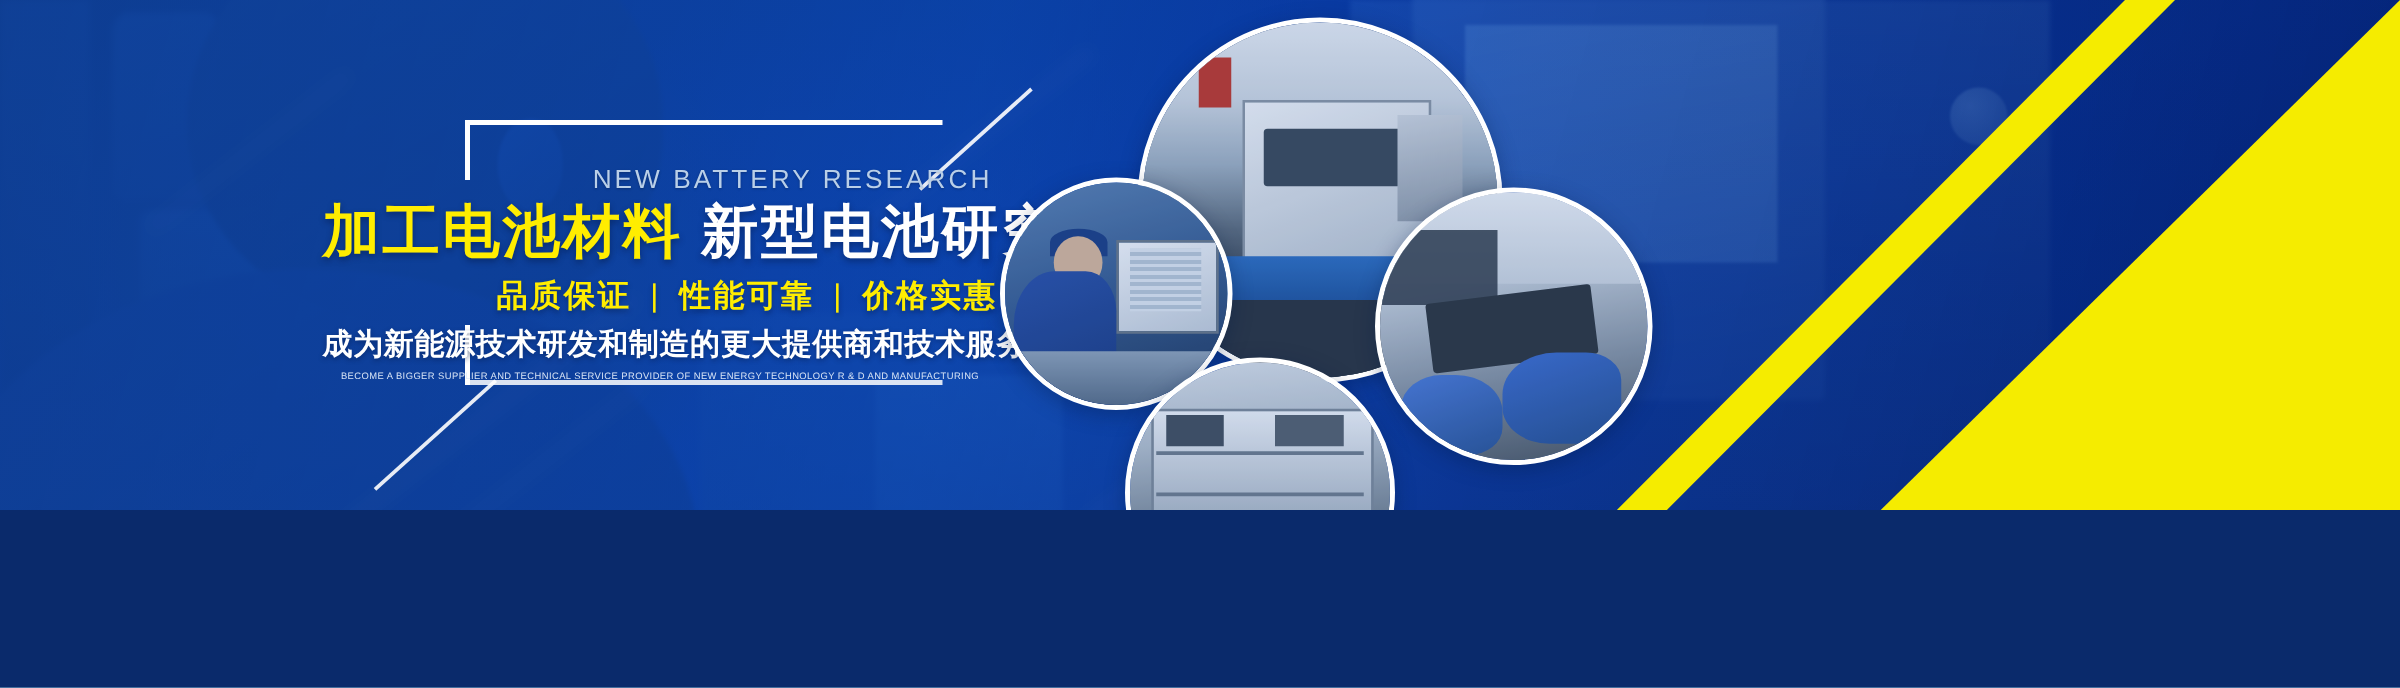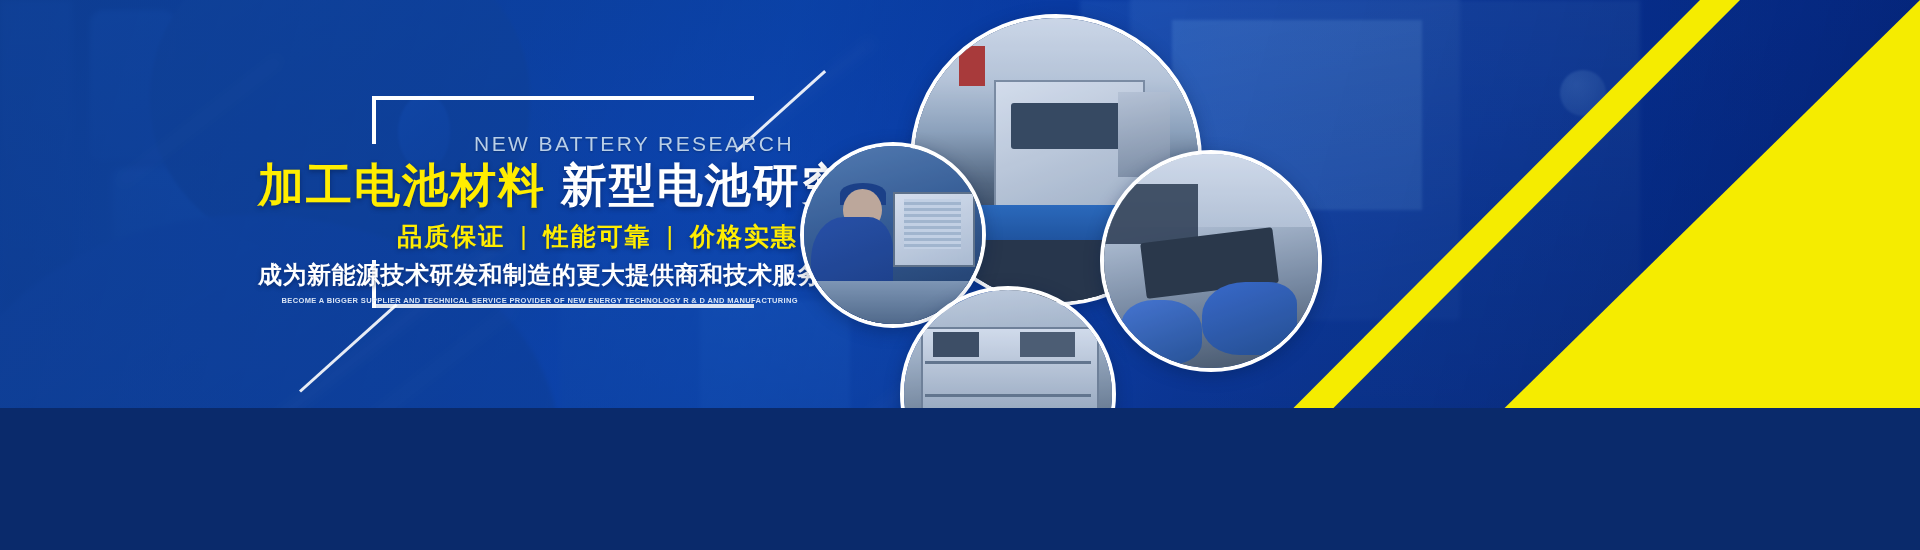--- a/index.html
+++ b/index.html
@@ -181,23 +181,23 @@
     text-align:right;
     font-size:24px;
     font-weight:700;
     color:#ffffff;
     letter-spacing:.5px;
     white-space:nowrap;
     text-shadow:0 2px 4px rgba(0,20,60,.45);
   }
   .eng-bottom{
     margin:5px 0 0 0;
-    text-align:right;
+    text-align:center;
     font-size:7.5px;
-    font-weight:700;
+    font-weight:400;
     color:#e3edfa;
     letter-spacing:.35px;
     white-space:nowrap;
     opacity:.95;
   }
 
   
   .circ{
     position:absolute;border-radius:50%;
     border:4px solid #ffffff;

